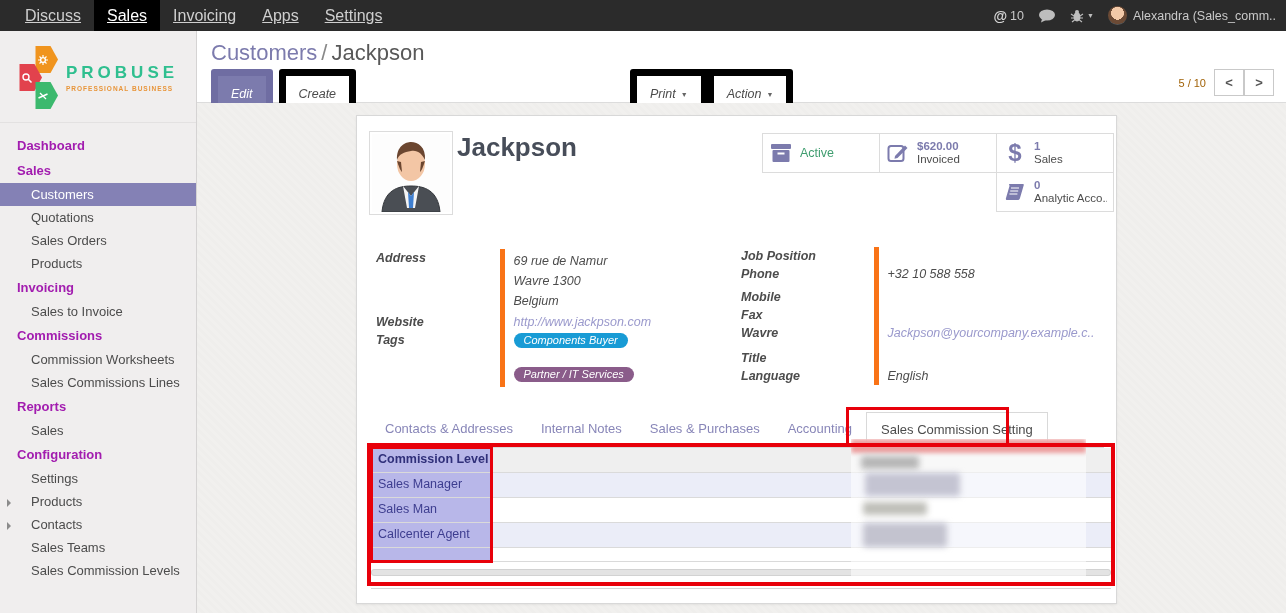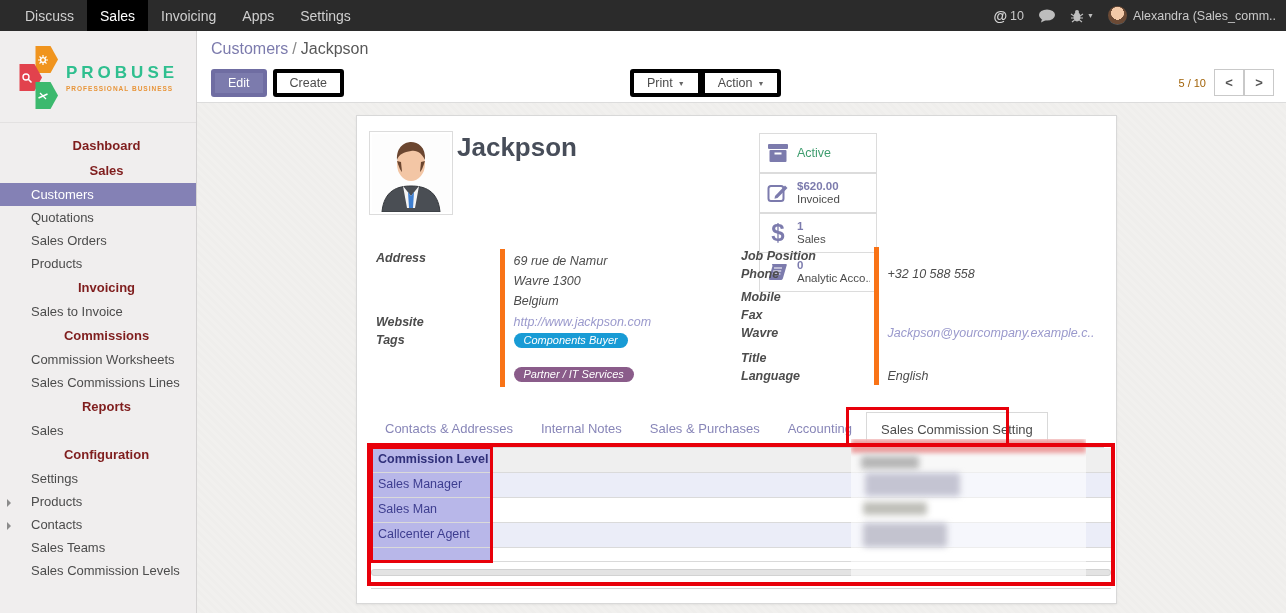--- a/index.html
+++ b/index.html
@@ -3,21 +3,21 @@
 <meta charset="utf-8">
 <style>
   * { margin:0; padding:0; box-sizing:border-box; }
   html,body { width:1286px; height:613px; overflow:hidden; background:#f0efed;
     font-family:"Liberation Sans", sans-serif; -webkit-font-smoothing:antialiased; }
 
   
   .topbar { position:absolute; left:0; top:0; width:1286px; height:31px; background:#2b2b2b;
     display:flex; align-items:stretch; z-index:50; }
   .topbar .menu { display:flex; align-items:stretch; padding-left:12px; }
-  .topbar .menu-item { color:#cfcfcf; font-size:14px; padding:12px 13px; display:flex; align-items:center; cursor:pointer; }
+  .topbar .menu-item { color:#cfcfcf; font-size:16px; padding:12px 13px; display:flex; align-items:center; cursor:pointer;text-decoration:underline; }
   .topbar .menu-item.active { background:#000; color:#fff; }
   .systray { margin-left:auto; display:flex; align-items:center; gap:14px; padding-right:10px; color:#c9c9c9; font-size:12.5px; }
   .mention { display:flex; align-items:center; gap:3px; }
   .mention .at { font-size:14px; font-weight:bold; color:#d6d6d6; }
   .bug-wrap { display:flex; align-items:center; gap:3px; }
   .caret-dn { font-size:7px; color:#bdbdbd; }
   .user { display:flex; align-items:center; gap:6px; }
   .user .avatar-sm { width:19px; height:19px; border-radius:50%;
     background:radial-gradient(circle at 50% 38%, #f2c9a8 0 42%, #6b4a35 43% 70%, #555 71%); }
 
@@ -28,35 +28,35 @@
   .hexes { position:relative; width:52px; height:66px; flex:0 0 52px; }
   .hex { position:absolute; clip-path:polygon(25% 5%,75% 5%,100% 50%,75% 95%,25% 95%); display:flex; align-items:center; justify-content:center; }
   .hex svg { width:12px; height:12px; }
   .hex.orange { width:30px; height:30px; left:18px; top:0; background:#f0941e; }
   .hex.red    { width:30px; height:30px; left:2px;  top:18px; background:#e2424d; }
   .hex.green  { width:30px; height:30px; left:18px; top:36px; background:#3cb96e; }
   .logo-text { display:flex; flex-direction:column; gap:2px; }
   .logo-name { color:#2fbf8f; font-size:17px; font-weight:bold; letter-spacing:4px; }
   .logo-tag  { color:#e8953a; font-size:6.5px; letter-spacing:1px; font-weight:bold; }
   .nav { padding-top:10px; }
-  .nav-header { color:#7f1d1d; font-weight:bold; font-size:13px; padding:5px 0 5px 17px;text-align:center; }
+  .nav-header { color:#a21caf; font-weight:bold; font-size:13px; padding:5px 0 5px 17px; }
   .nav-item { color:#4c4c4c; font-size:13px; padding:4px 0 4px 31px; cursor:pointer; position:relative; }
   .nav-item.selected { background:#8481b5; color:#fff; }
   .expander { position:absolute; left:7px; top:9px; width:0; height:0;
     border-left:4px solid #8b8b8b; border-top:4px solid transparent; border-bottom:4px solid transparent; }
 
   
   .main { position:absolute; left:197px; top:31px; width:1089px; height:582px; }
   .control-panel { position:relative; background:#fff; height:72px; border-bottom:1px solid #dcdcdc; }
-  .breadcrumb { position:absolute; left:14px; top:9px; font-size:16px; }
+  .breadcrumb { position:absolute; left:14px; top:9px; font-size:22px; }
   .breadcrumb .bc-link { color:#7c7bad; cursor:pointer; }
   .breadcrumb .bc-sep { color:#888; padding:0 4px; }
   .breadcrumb .bc-current { color:#585858; }
   .cp-buttons { position:absolute; left:14px; top:38px; display:flex; gap:6px; }
-  .btn { font-size:12.5px; padding:3px 13px; border-radius:3px; cursor:pointer; border:4px solid #000000; background:#fff; color:#4c4c4c; }
+  .btn { font-size:12.5px; padding:11px 13px; border-radius:3px; cursor:pointer; border:7px solid #000000; background:#fff; color:#4c4c4c;font-style:italic; }
   .btn.primary { background:#7c7bad; border-color:#6f6da2; color:#fff; }
   .btn-group { display:flex; }
   .btn-group .btn { border-radius:0; margin-left:-1px; }
   .btn-group .btn:first-child { border-radius:3px 0 0 3px; margin-left:0; }
   .btn-group .btn:last-child { border-radius:0 3px 3px 0; }
   .cp-actions { position:absolute; left:433px; top:38px; }
   .btn .drop { font-size:7px; color:#666; margin-left:5px; vertical-align:1px; }
   .pager { position:absolute; right:12px; top:38px; display:flex; align-items:center; gap:8px; }
   .pager-text { font-size:11px; color:#a16207; }
   .pager-btn { width:30px; height:27px; display:flex; align-items:center; justify-content:center;
@@ -67,21 +67,21 @@
 
   
   .sheet { position:absolute; left:159px; top:12px; width:761px; height:489px;
     background:#fff; border:1px solid #d8d8d8; box-shadow:0 1px 2px rgba(0,0,0,0.06); }
 
   .avatar-box { position:absolute; left:12px; top:15px; width:84px; height:84px;
     border:1px solid #dcdcdc; background:#fff; padding:2px; }
   .record-title { position:absolute; left:100px; top:16px; font-size:26px; font-weight:bold; color:#474d59; }
 
   .stats { position:absolute; left:403px; top:17px; width:354px; }
-  .stat-row { display:flex; justify-content:flex-end;flex-direction:column; }
+  .stat-row { display:flex; justify-content:flex-end; }
   .stat-btn { width:118px; height:40px; border:1px solid #dcdcdc; margin-left:-1px; background:#fff;
     display:flex; align-items:center; gap:7px; padding:3px 6px; cursor:pointer; }
   .stat-row.second .stat-btn { margin-top:-1px; }
   .stat-icon { flex:0 0 24px; display:flex; align-items:center; justify-content:center; color:#7c7bad; }
   .stat-text { display:flex; flex-direction:column; line-height:13px; font-size:11.5px; color:#4c4c4c; overflow:hidden; }
   .stat-value { color:#7c7bad; font-weight:bold; }
   .stat-label { white-space:nowrap; }
   .stat-active { color:#3f9d6f; font-size:12.5px; }
   .dollar-glyph { font-size:24px; font-weight:bold; color:#7c7bad; }
 

